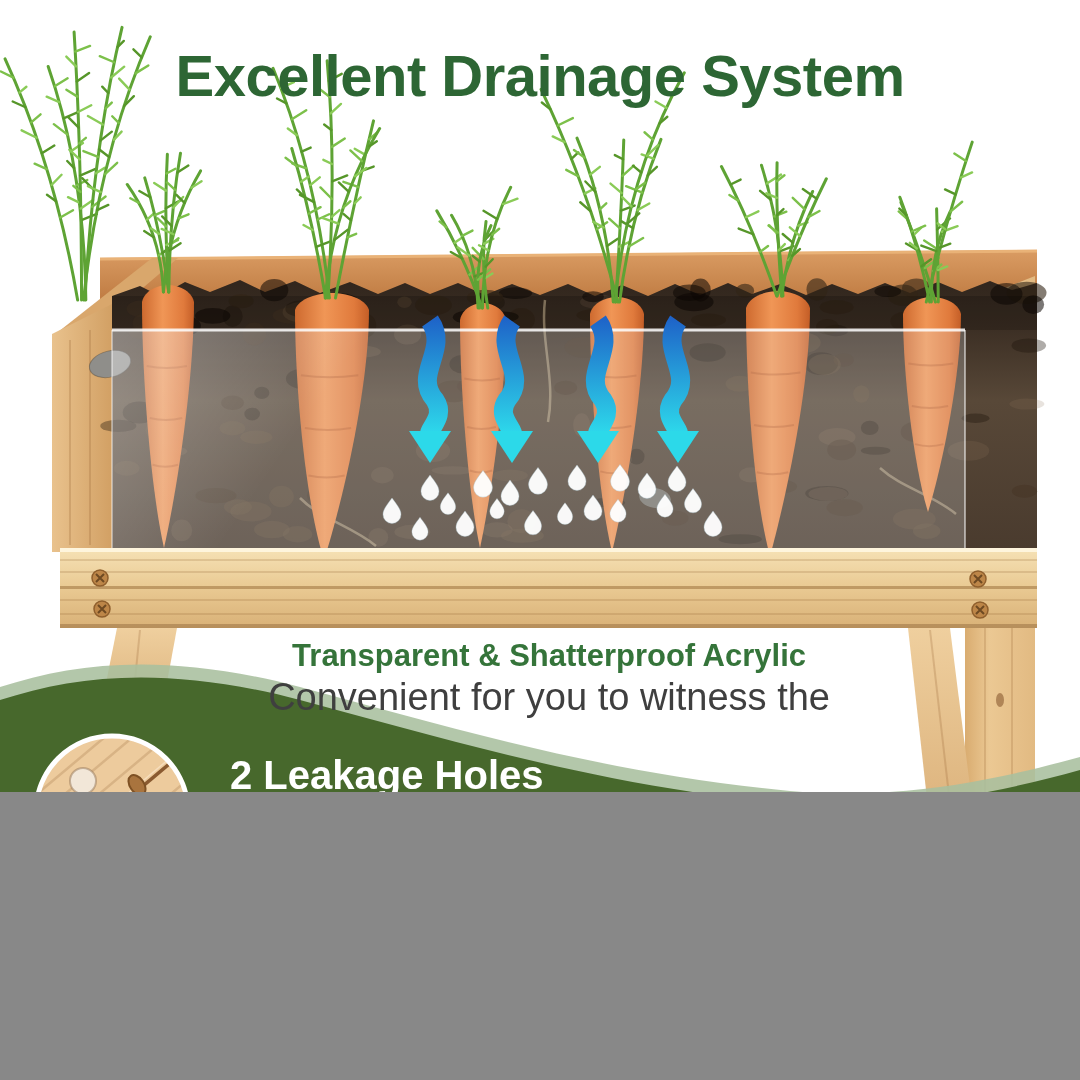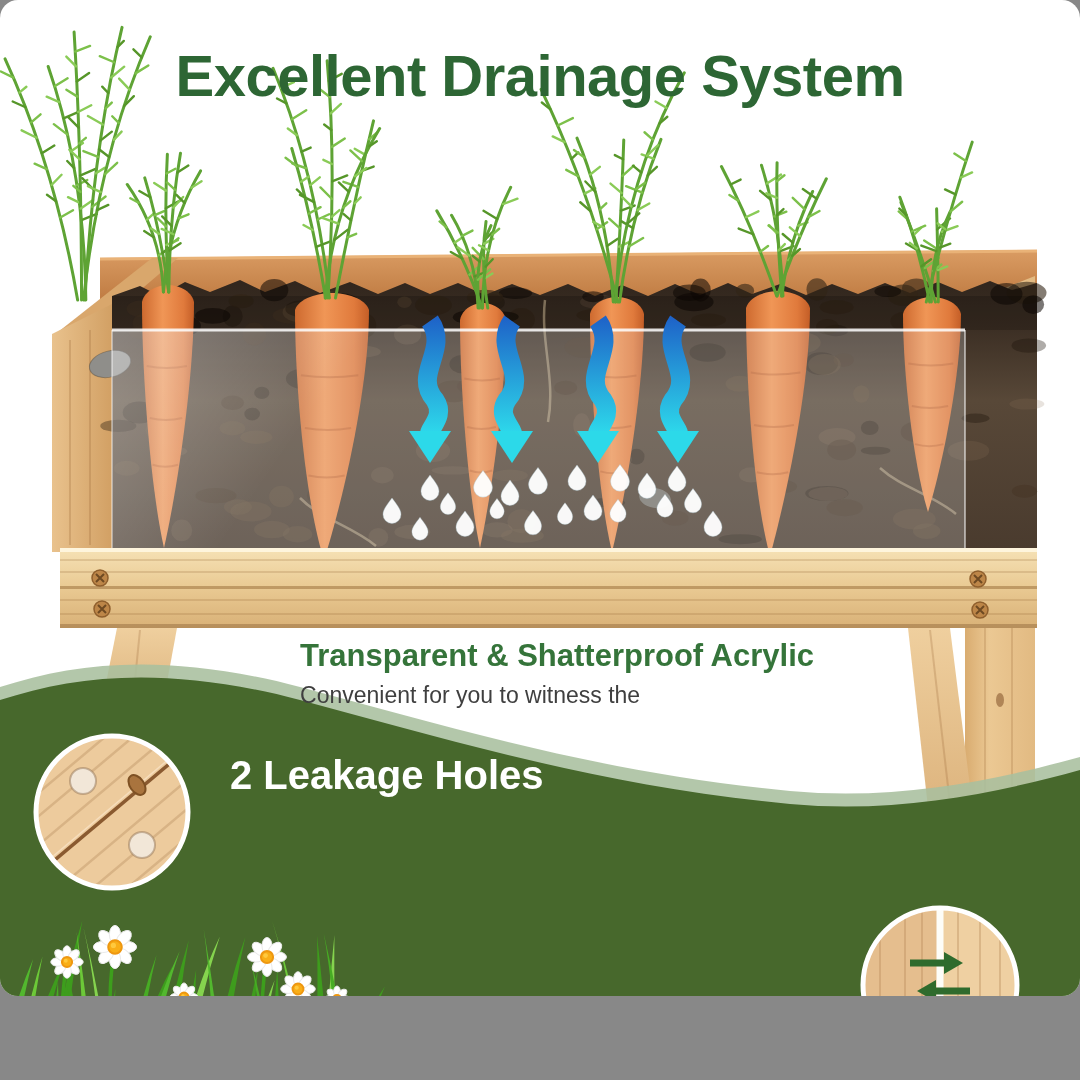--- a/index.html
+++ b/index.html
@@ -1,24 +1,24 @@
 <!DOCTYPE html>
 <html><head>
 <meta charset="utf-8">
 <style>
   html,body{margin:0;padding:0;background:#888;}
-  #page{position:relative;width:1080px;height:996px;background:#ffffff;overflow:hidden;
-        font-family:"Liberation Sans", sans-serif;border-radius:18px;}
+  #page{position:relative;width:1080px;height:792px;background:#ffffff;overflow:hidden;
+        font-family:"Liberation Sans", sans-serif;}
   #scene{position:absolute;left:0;top:0;}
   .txt{position:absolute;}
   #title{top:42px;left:0;right:0;text-align:center;font-size:58px;font-weight:700;
          letter-spacing:-0.5px;color:var(--title-green,#2D6634);white-space:nowrap;}
-  #acrylic-block{top:638px;right:266px;text-align:left;}
+  #acrylic-block{top:638px;right:250px;text-align:center;}
   #acrylic-block .h{font-size:31px;font-weight:700;color:var(--heading-green,#35743A);white-space:nowrap;}
-  #acrylic-block .b{margin-top:7px;font-size:23px;line-height:1.22;color:var(--body-gray,#3F3F3F);white-space:nowrap;}
+  #acrylic-block .b{font-size:38px;line-height:1.22;color:var(--body-gray,#3F3F3F);white-space:nowrap;}
   #leakage-block{top:753px;left:230px;text-align:left;color:var(--text-white,#fff);}
   #leakage-block .h{font-size:40px;font-weight:700;white-space:nowrap;}
   #leakage-block .b{margin-top:10px;font-size:30px;line-height:1.22;white-space:nowrap;}
   #gap-block{top:903px;right:247px;text-align:right;color:var(--text-white,#fff);}
   #gap-block .h{font-size:38px;font-weight:700;line-height:1.17;white-space:nowrap;}
   #gap-block .b{margin-top:8px;font-size:30px;line-height:1.22;white-space:nowrap;}
 </style>
 </head>
 <body>
 

